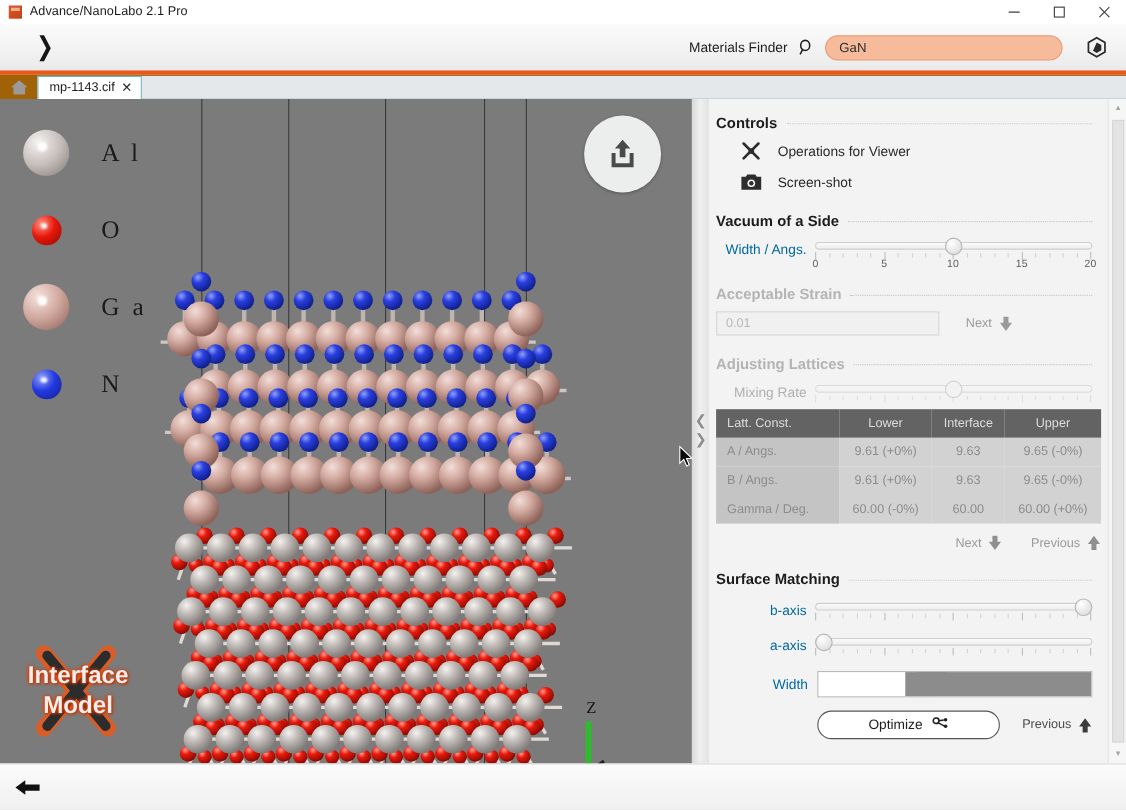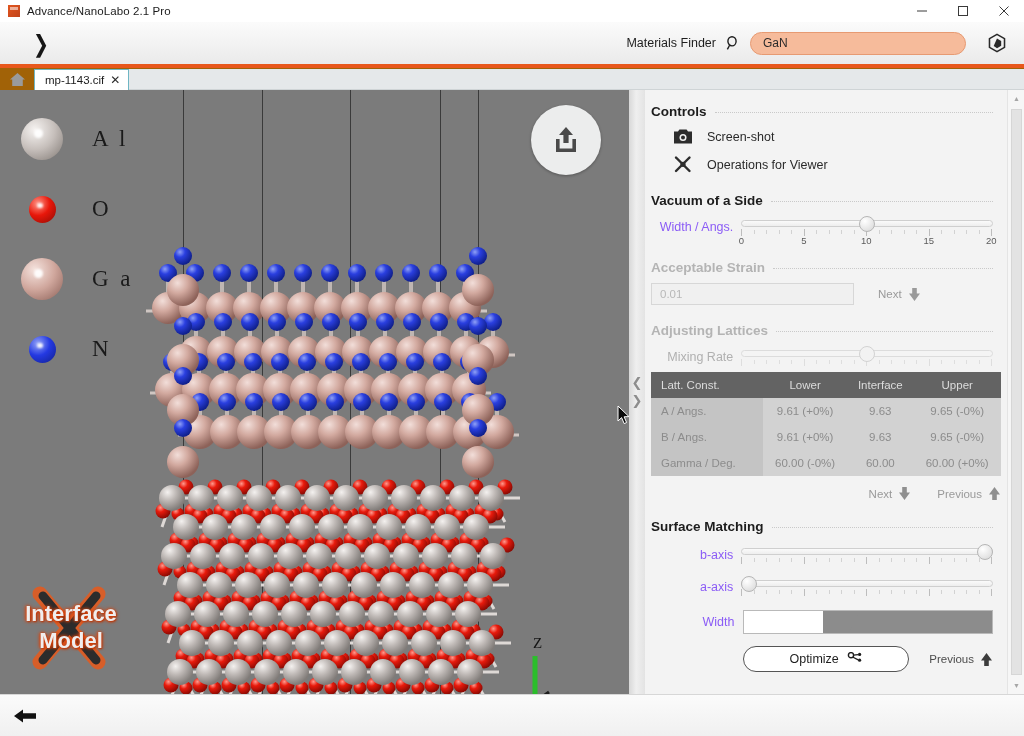--- a/index.html
+++ b/index.html
@@ -133,21 +133,21 @@
     display: flex; align-items: center; gap: 8px;
     font-size: 13.5px; font-weight: bold; color: #1c1c1c; margin-bottom: 4px;
   }
   .sec-head.dim { color: #b4b4b4; }
   .sec-line { flex: 1; height: 1px; border-top: 1px dotted #c9c9c9; margin-top: 2px; }
 
   .ctrl-row { display: flex; align-items: center; gap: 14px; padding: 5px 0 5px 22px; }
   .ctrl-label { font-size: 12.5px; color: #2a2a2a; }
 
   .row { display: flex; align-items: center; }
-  .row-label { font-size: 12.5px; color: #8b5cf6; text-align: right; }
+  .row-label { font-size: 12.5px; color: #0369a1; text-align: right; }
   .row-label.dim { color: #b0b0b0; }
 
   
   .slider { position: relative; height: 26px; }
   .s-track {
     position: absolute; left: 0; top: 6px; height: 7px; width: 100%;
     background: linear-gradient(180deg,#fafafa,#eeeeee);
     border: 1px solid #cfcfcf; border-radius: 4px;
   }
   .s-track.dim { border-color: #dcdcdc; background: #f4f4f4; }
@@ -1172,37 +1172,37 @@
 
   <div class="panel">
     <div class="panel-inner">
 
       <div class="sec-head">
         <span>Controls</span>
         <span class="sec-line"></span>
       </div>
 
       <div class="ctrl-row">
-        <svg width="20" height="17" viewBox="0 0 20 17">
-          <path d="M6.4 1.6 L13.6 1.6 L15 3.6 L19 3.6 L19 15.4 L1 15.4 L1 3.6 L5 3.6 Z" fill="#2d2d2d"></path>
-          <circle cx="10" cy="9.6" r="3.5" fill="#f3f3f3"></circle>
-          <circle cx="10" cy="9.6" r="2" fill="#2d2d2d"></circle>
-        </svg>
-        <span class="ctrl-label">Screen-shot</span>
-      </div>
-
-      <div class="ctrl-row">
         <svg width="20" height="19" viewBox="0 0 20 19">
           <g stroke="#2d2d2d" stroke-width="2.4" stroke-linecap="round">
             <line x1="3" y1="2.5" x2="16.5" y2="16"></line>
             <line x1="16.5" y1="2.5" x2="3" y2="16"></line>
           </g>
           <circle cx="10" cy="9.3" r="2.6" fill="#2d2d2d"></circle>
         </svg>
         <span class="ctrl-label">Operations for Viewer</span>
+      </div>
+
+      <div class="ctrl-row">
+        <svg width="20" height="17" viewBox="0 0 20 17">
+          <path d="M6.4 1.6 L13.6 1.6 L15 3.6 L19 3.6 L19 15.4 L1 15.4 L1 3.6 L5 3.6 Z" fill="#2d2d2d"></path>
+          <circle cx="10" cy="9.6" r="3.5" fill="#f3f3f3"></circle>
+          <circle cx="10" cy="9.6" r="2" fill="#2d2d2d"></circle>
+        </svg>
+        <span class="ctrl-label">Screen-shot</span>
       </div>
 
       <div class="sec-head" style="margin-top:14px">
         <span>Vacuum of a Side</span>
         <span class="sec-line"></span>
       </div>
       <div class="row" style="margin-top:6px">
         <div class="row-label" style="width:84px">Width / Angs.</div>
         <div class="slider" id="vacuum-slider" style="width:257px;margin-left:8px">
           <div class="s-track"></div>

